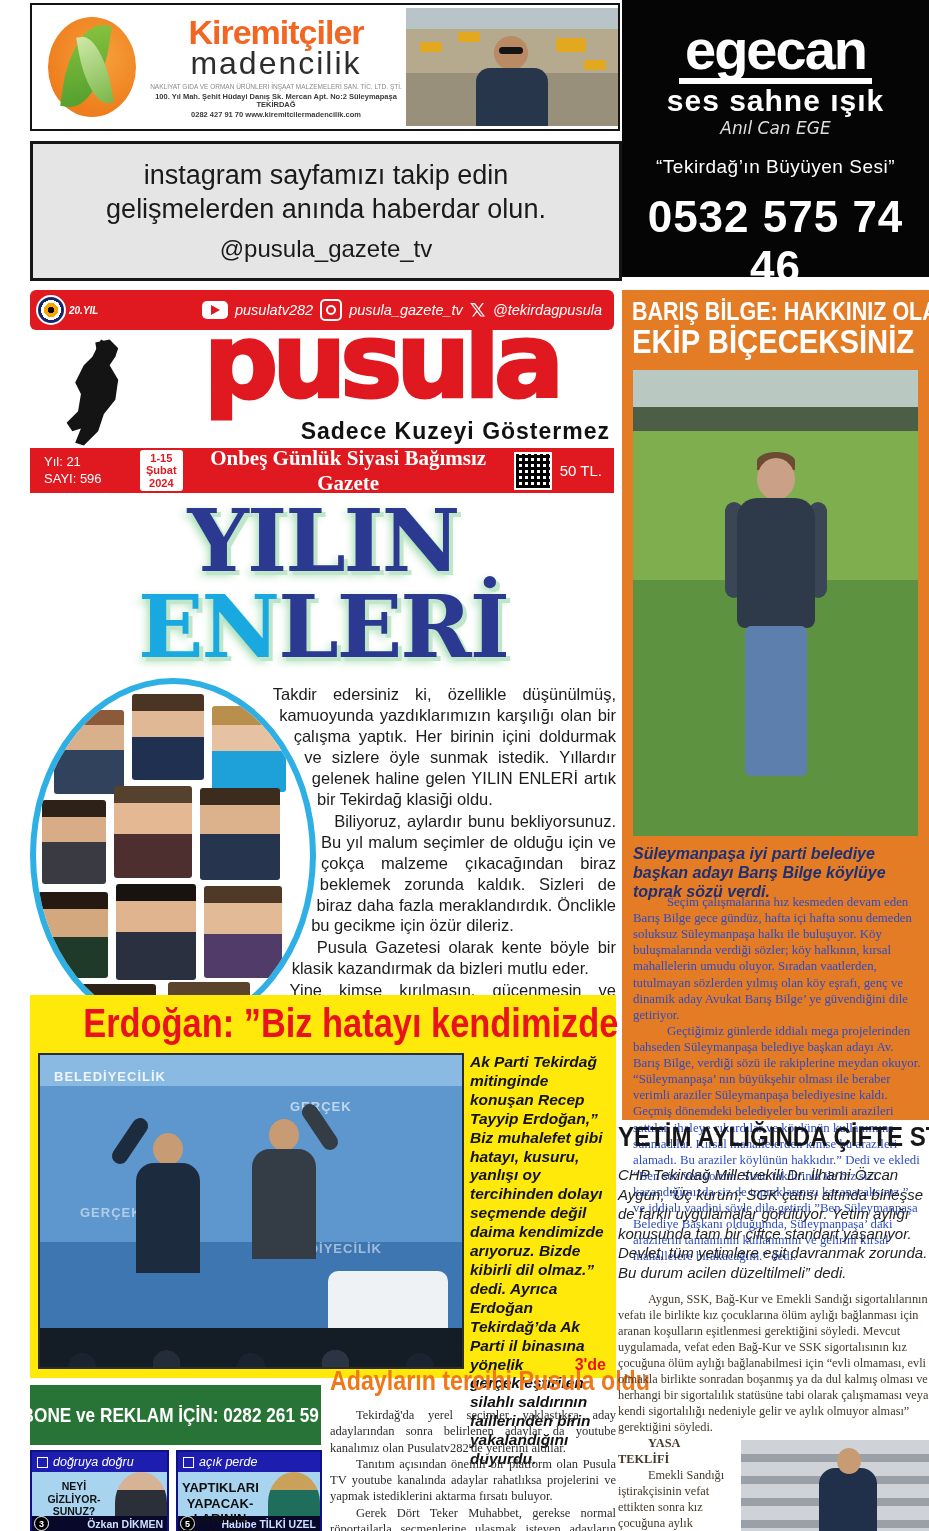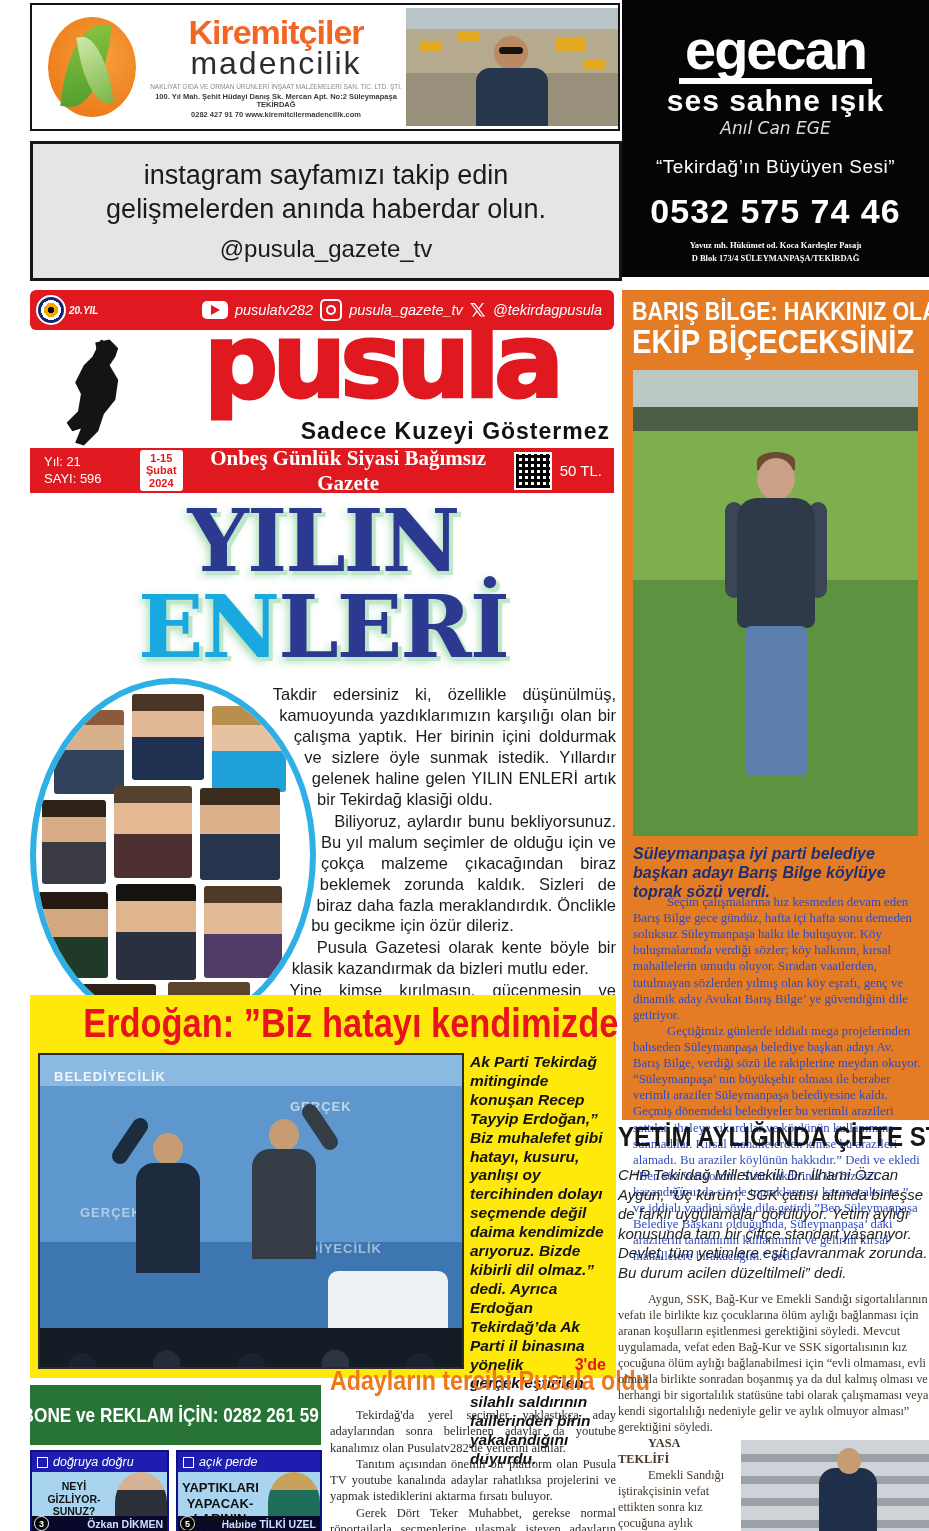--- a/index.html
+++ b/index.html
@@ -26,21 +26,21 @@
   .quarry .miner-head{position:absolute;left:88px;top:28px;width:34px;height:34px;border-radius:50%;background:#b98a63;}
   .quarry .miner-glass{position:absolute;left:93px;top:39px;width:24px;height:7px;border-radius:4px;background:#141414;}
   .quarry .miner-body{position:absolute;left:70px;top:60px;width:72px;height:60px;border-radius:14px 14px 0 0;background:#27364a;}
 
   
   .ad-egecan{left:622px;top:0;width:307px;height:277px;background:#050505;color:#fff;text-align:center;}
   .egecan-brand{font-size:56px;font-weight:bold;letter-spacing:-2px;margin-top:22px;line-height:1;border-bottom:6px solid #fff;display:inline-block;padding:0 6px 0 6px;}
   .egecan-sub{font-size:30px;font-weight:bold;letter-spacing:1px;margin-top:2px;line-height:1;}
   .egecan-person{font-size:17px;color:#ddd;font-family:"DejaVu Sans",sans-serif;font-style:italic;margin-top:2px;}
   .egecan-slogan{font-size:19px;margin-top:18px;letter-spacing:.5px;}
-  .egecan-phone{font-size:34px;font-weight:bold;margin-top:14px;letter-spacing:1px;}
+  .egecan-phone{font-size:44px;font-weight:bold;margin-top:14px;letter-spacing:1px;}
   .egecan-addr{font-size:8.5px;font-weight:bold;margin-top:8px;line-height:1.5;font-family:"Liberation Serif",serif;}
 
   
   .insta-banner{left:30px;top:141px;width:586px;height:134px;background:#e5e5e5;border:3px solid #161616;
     display:flex;flex-direction:column;justify-content:center;text-align:center;}
   .insta-line{font-size:27px;color:#1a1a1a;line-height:1.25;}
   .insta-handle{font-size:24px;color:#1a1a1a;margin-top:8px;}
 
   
   .masthead{left:30px;top:290px;width:584px;height:203px;}

